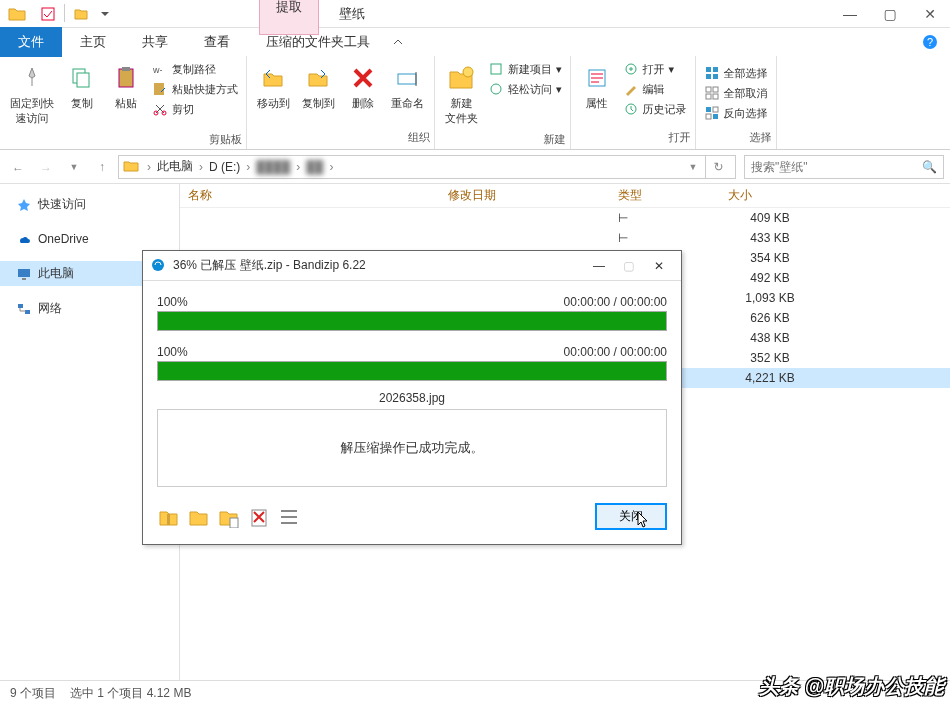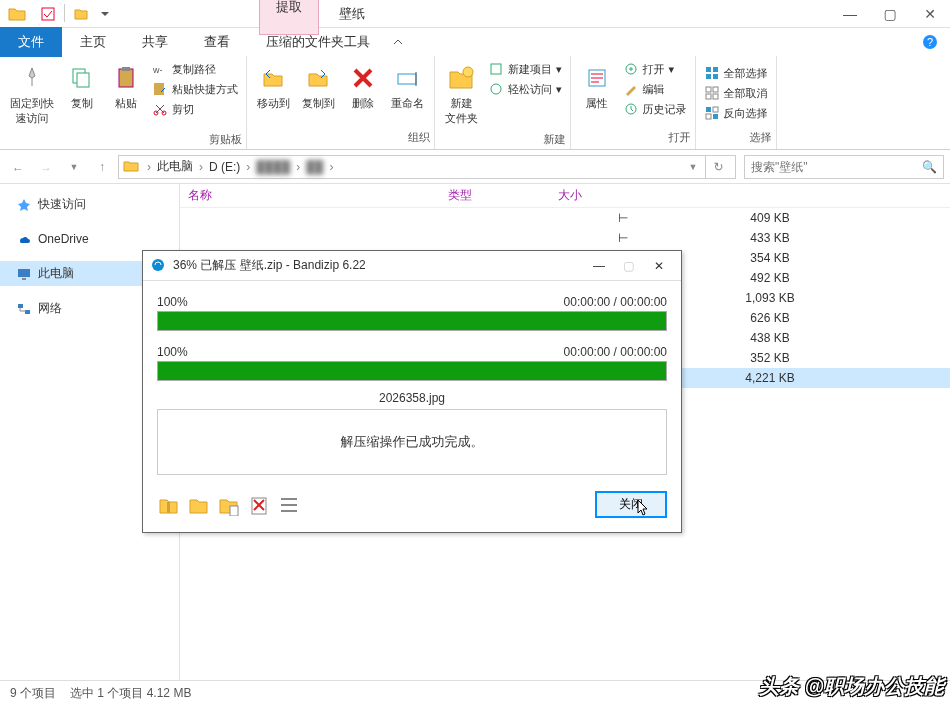--- a/index.html
+++ b/index.html
@@ -50,38 +50,38 @@
 
 
 .content { display: flex; height: calc(706px - 28px - 28px - 94px - 34px - 26px); }
 .sidebar { width: 180px; border-right: 1px solid #e0e0e0; padding: 8px 0; }
 .side-item { display: flex; align-items: center; gap: 6px; padding: 4px 16px; font-size: 12px; }
 .side-item.selected { background: #cce8ff; }
 .side-ico { width: 16px; height: 16px; display:flex;align-items:center;justify-content:center; }
 .side-spacer { height: 10px; }
 
 .main { flex: 1; position: relative; }
-.headers { display: flex; height: 24px; align-items: center; border-bottom: 1px solid #eee; font-size: 12px; color: #a21caf; }
+.headers { display: flex; height: 24px; align-items: center; border-bottom: 1px solid #eee; font-size: 12px; color: #a16207; }
 .hcol { padding: 0 8px; }
 .rows { }
 .row { display: flex; height: 20px; align-items: center; font-size: 12px; }
 .row.sel { background: #cce8ff; }
 .row .cell { padding: 0 8px; text-align: center; }
 
 
 .dialog { position: absolute; left: 142px; top: 250px; width: 540px; background: #fff; border: 1px solid #666; box-shadow: 2px 2px 4px rgba(0,0,0,0.2); z-index: 10; }
 .dlg-title { height: 30px; display: flex; align-items: center; padding: 0 8px; border-bottom: 1px solid #ddd; font-size: 12px; gap: 6px; }
 .dlg-title .dlg-ico { width: 16px; height: 16px; }
 .dlg-winbtns { margin-left: auto; display: flex; gap: 2px; }
 .dlg-winbtn { width: 28px; height: 22px; display:flex;align-items:center;justify-content:center; font-size: 12px; }
 .dlg-body { padding: 8px 14px; }
 .prog-row { display: flex; justify-content: space-between; font-size: 12px; margin: 6px 0 2px; }
 .prog-bar { height: 20px; background: #0f9d0f; border: 1px solid #aaa; }
 .fname { font-size: 12px; margin: 10px 0 4px; text-align: center; }
-.msgbox { border: 1px solid #ccc; height: 66px; display:flex;align-items:center;justify-content:center; font-size: 13px; text-align: center; }
+.msgbox { border: 1px solid #ccc; height: 78px; display:flex;align-items:center;justify-content:center; font-size: 13px; text-align: center; }
 .dlg-footer { display: flex; align-items: center; padding: 8px 14px 14px; gap: 6px; }
 .ftr-ico { width: 24px; height: 24px; display:flex;align-items:center;justify-content:center; }
 .dlg-footer .close-btn { margin-left: auto; padding: 3px 22px; border: 2px solid #0090ff; background: #e5f1fb; font-size: 12px; position: relative; }
 .cursor { position:absolute; top:6px; right:14px; }
 
 
 .statusbar { height: 26px; border-top: 1px solid #ddd; display: flex; align-items: center; padding: 0 10px; font-size: 12px; color: #555; gap: 14px; position: absolute; bottom: 0; left: 0; right: 0; background:#fff; }
 
 
 .watermark { position: absolute; right: 6px; bottom: 6px; font-size: 20px; color: #fff; font-weight: bold; text-shadow: 1px 1px 0 #000, -1px -1px 0 #000, 1px -1px 0 #000, -1px 1px 0 #000; font-style: italic; }
@@ -427,20 +427,21 @@
             <path d="M3 6 v3 h6" stroke="#888" fill="none"></path>
           </svg>
         </div>
         <span>网络</span>
       </div>
   </div>
 
   <div class="main">
     <div class="headers">
       <div class="hcol" style="width:260px">名称</div>
+      <div class="hcol" style="width:170px">修改日期</div>
       <div class="hcol" style="width:110px">类型</div>
       <div class="hcol" style="width:100px">大小</div>
     </div>
     <div class="rows" id="file-rows">
         <div class="row">
           <div class="cell" style="width:260px"></div>
           <div class="cell" style="width:170px"></div>
           <div class="cell" style="width:110px;text-align:left">⊢</div>
           <div class="cell" style="width:100px">409 KB</div>
         </div>

